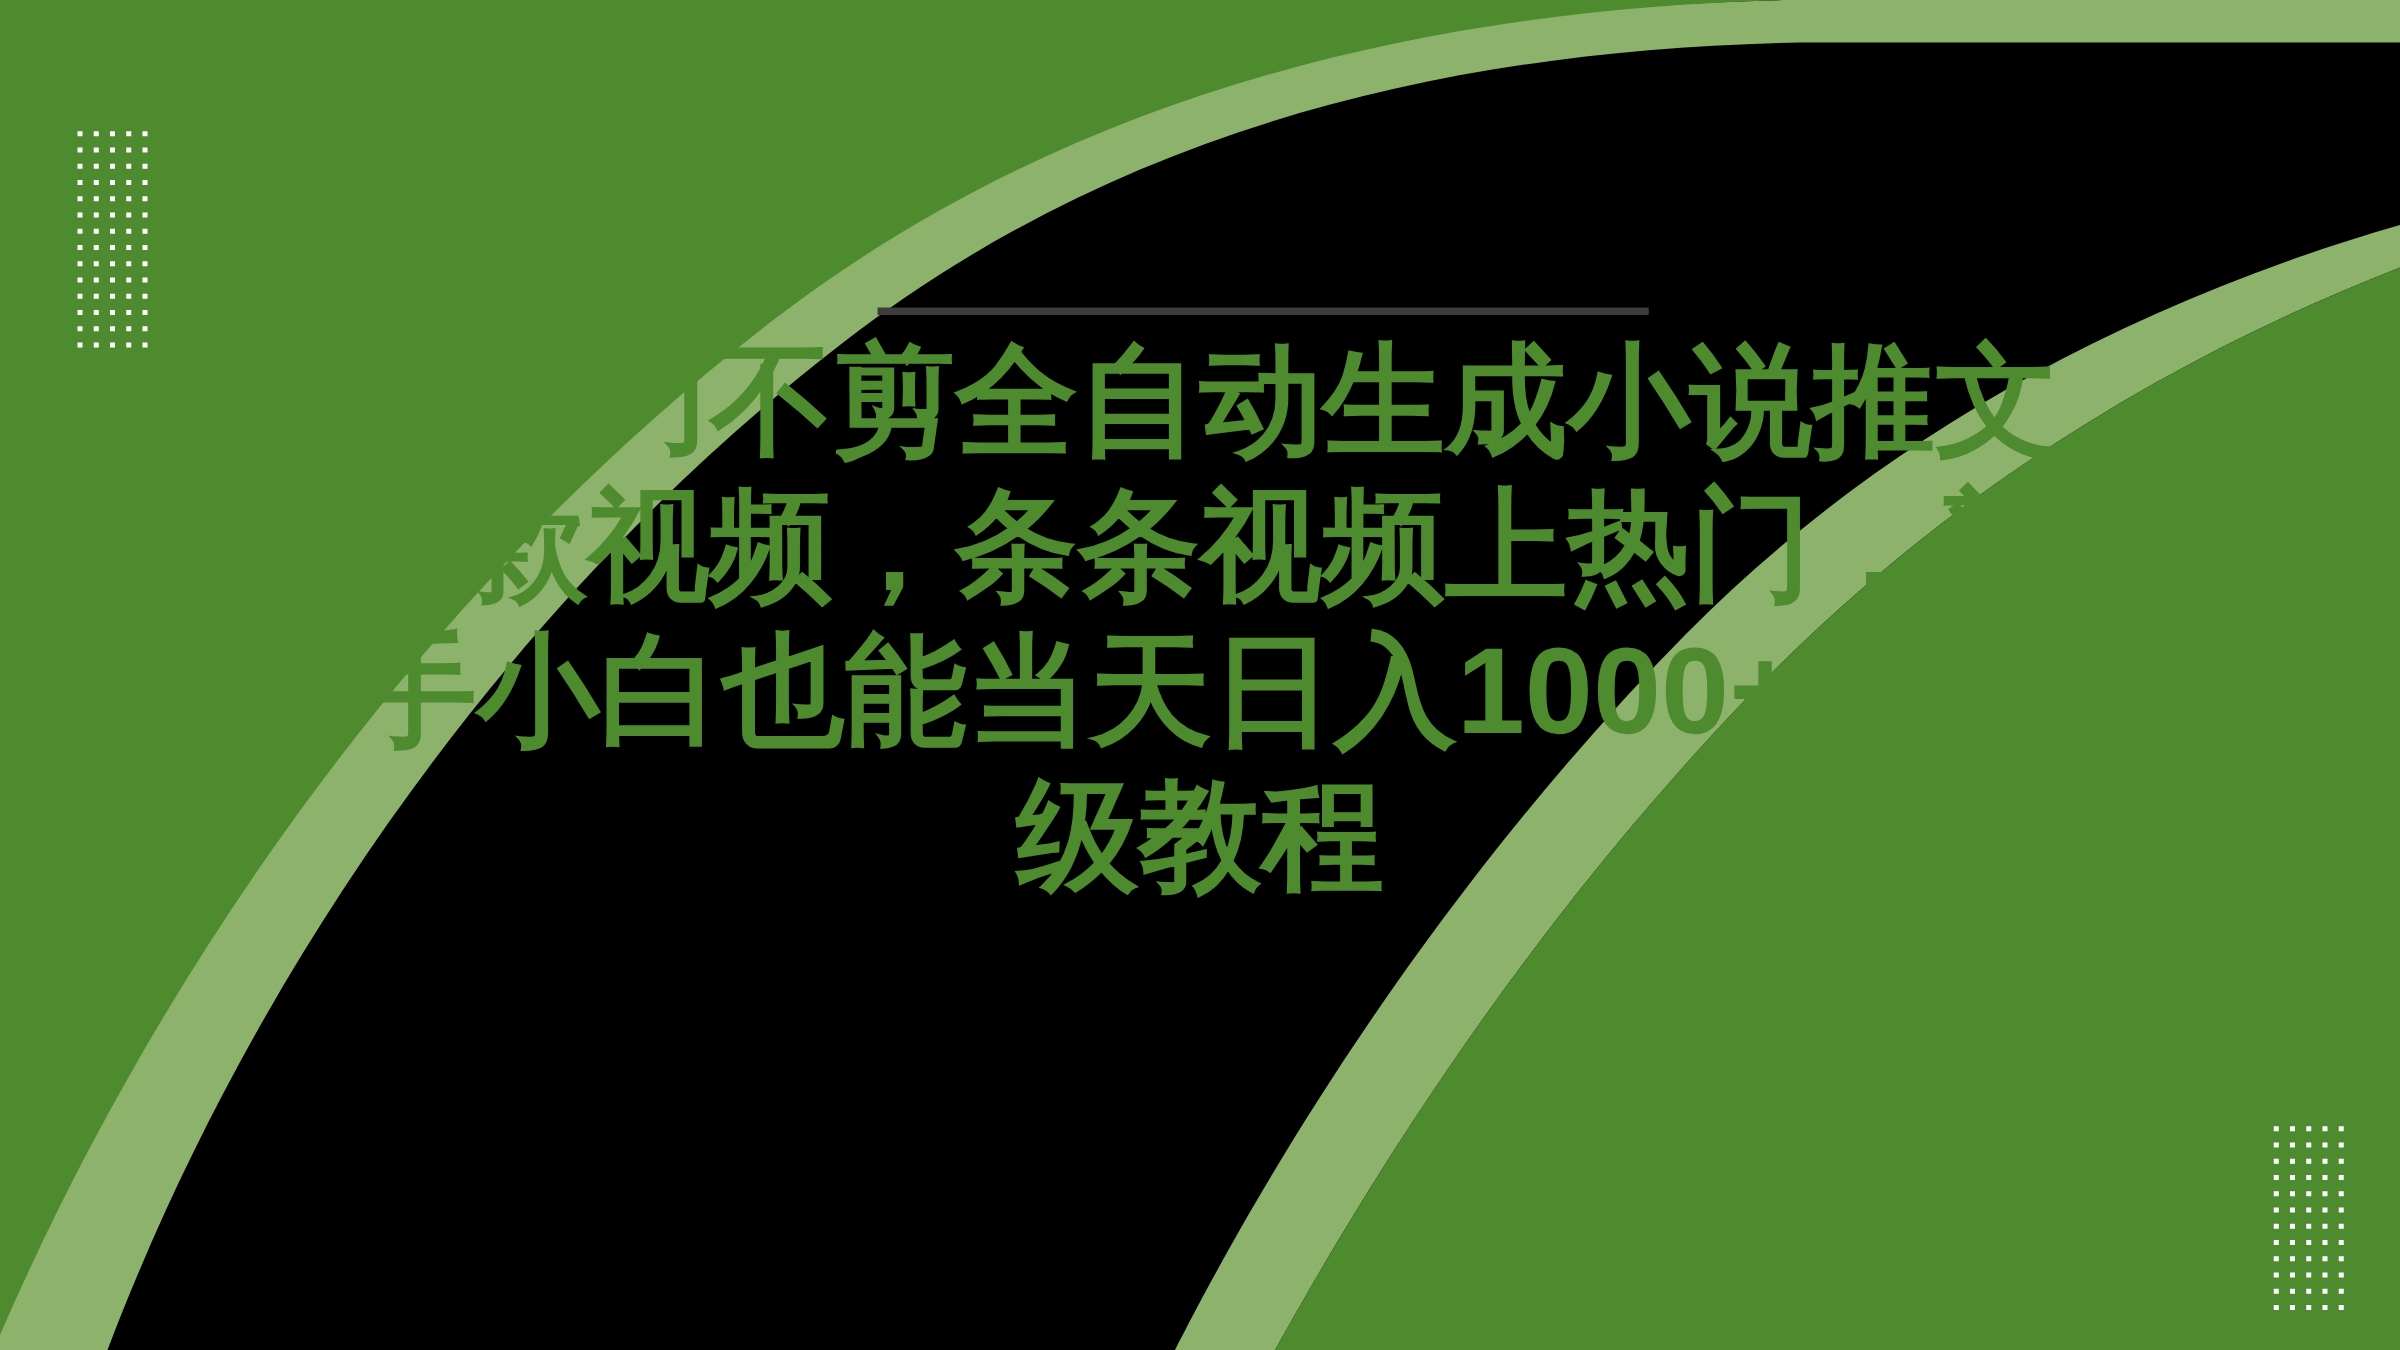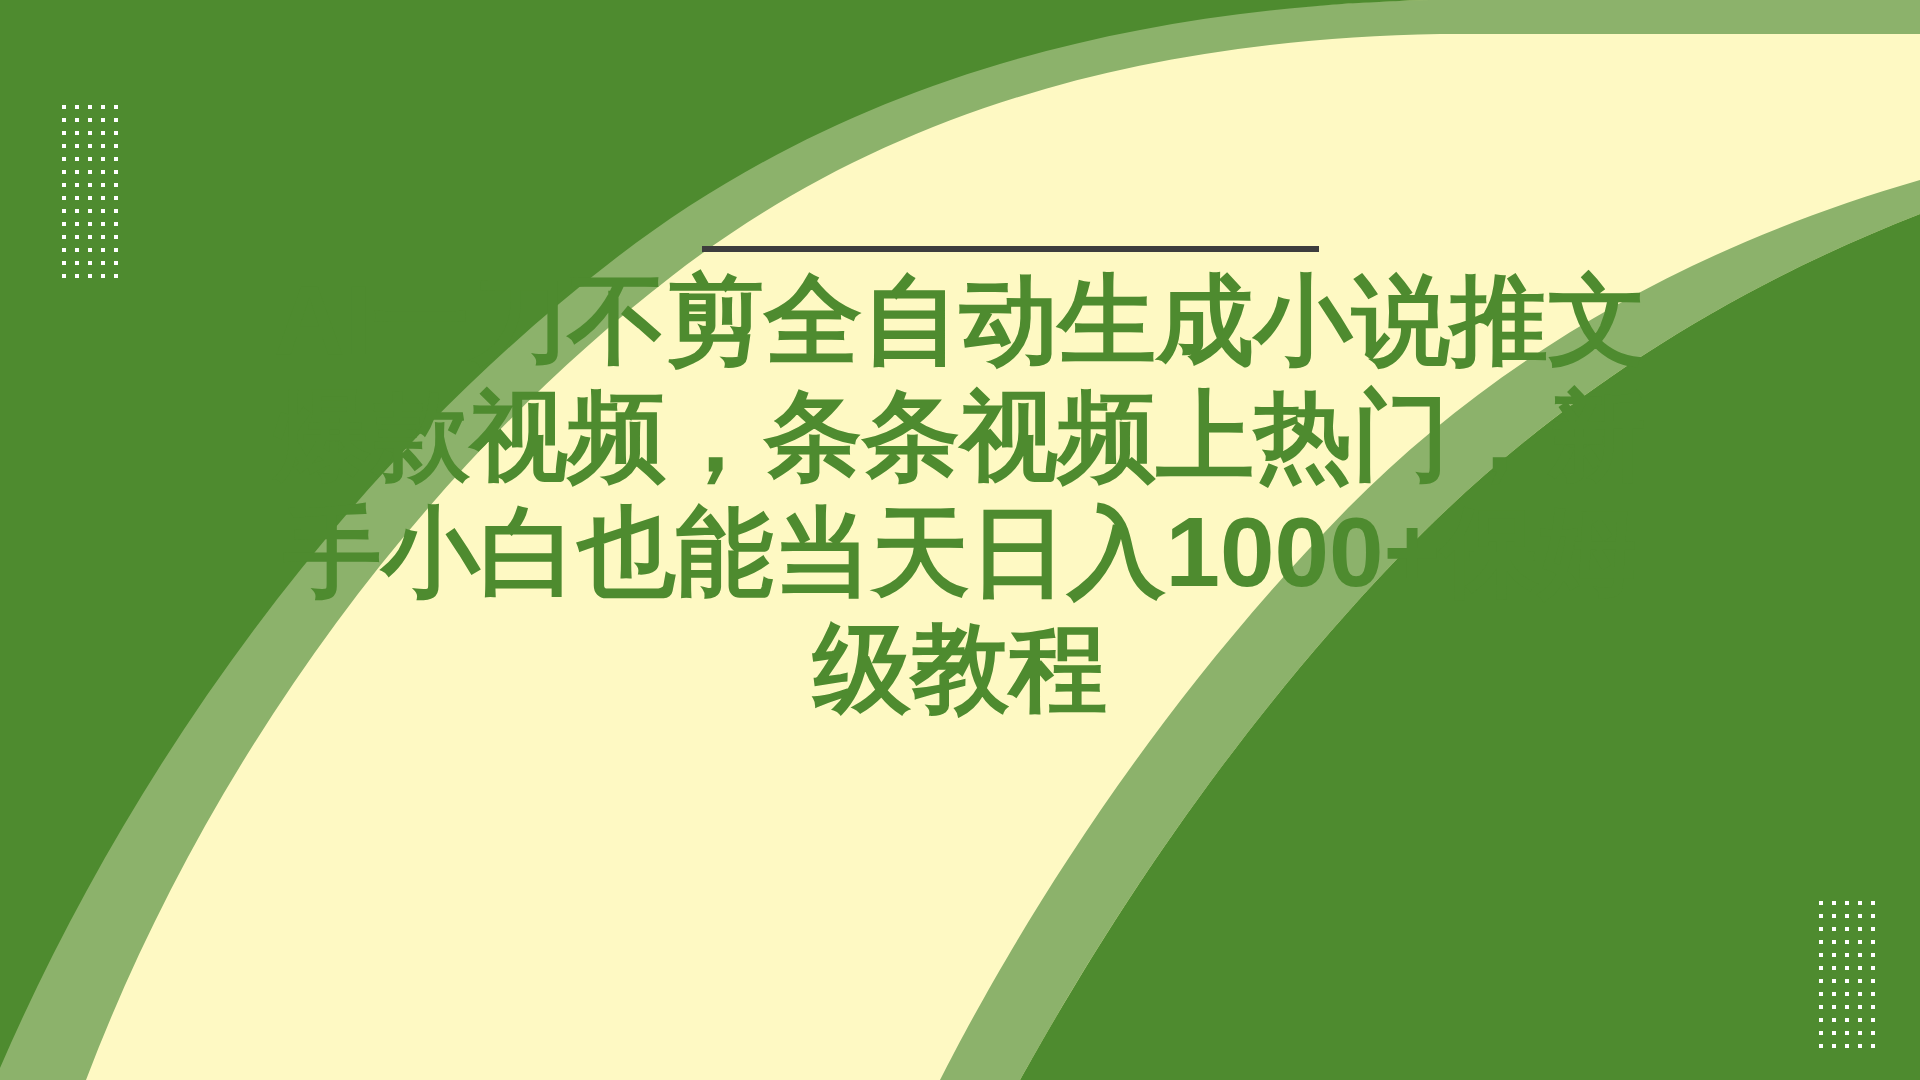--- a/index.html
+++ b/index.html
@@ -46,21 +46,21 @@
     font-size:98px;
     line-height:116px;
     letter-spacing:0px;
     white-space:pre-line;
     word-break:break-all;
   }
 </style>
 </head>
 <body>
 
-<div id="poster" style="background: #fef9c3;">
+<div id="poster" style="background: #000000;">
 
   <svg id="bg-svg" viewBox="0 0 1920 1080" preserveAspectRatio="none" xmlns="http://www.w3.org/2000/svg">
 
     <path d="M 0,1080 L 0,1060
              C 120,780 330,470 620,250
              C 830,92 1100,6 1430,0
              L 1920,0 L 1920,34
              L 1440,34
              C 1120,40 870,122 672,276
              C 398,488 196,790 86,1080 Z" fill="#8cb26b"></path>

